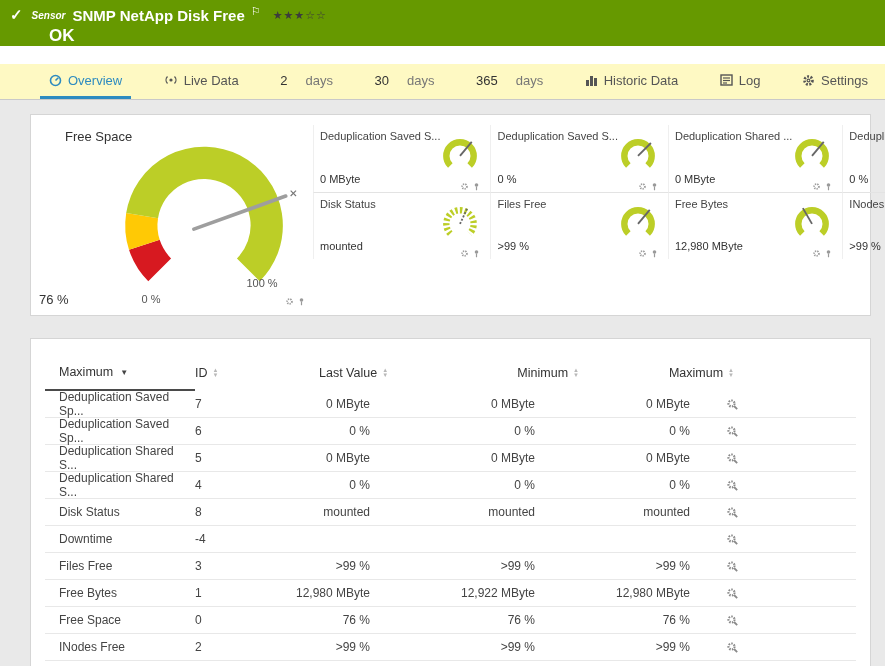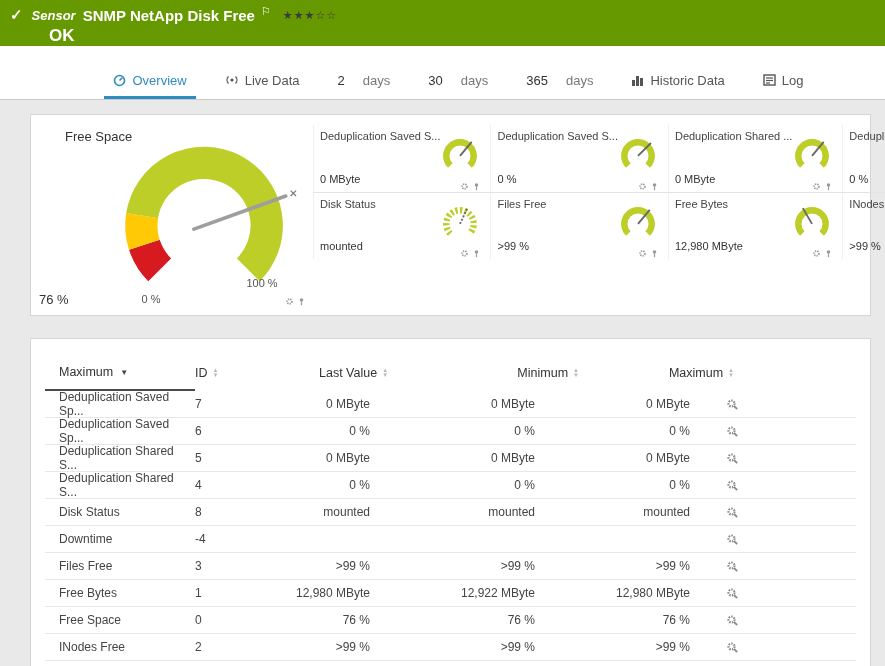--- a/index.html
+++ b/index.html
@@ -3,30 +3,30 @@
 <meta charset="utf-8">
 <style>
 * { box-sizing: border-box; margin: 0; padding: 0; }
 html, body { width: 885px; height: 666px; overflow: hidden; }
 body { font-family: "Liberation Sans", sans-serif; background: #E9E9E9; }
 
 
 .hdr { height: 46px; background: #669900; color: #fff; padding: 6px 10px 0 10px; }
 .hdr-row { display: flex; align-items: center; }
 .hdr-check { font-size: 15px; font-weight: bold; margin-right: 9px; }
-.hdr-kind { font-style: italic; font-weight: bold; font-size: 13px; margin-right: 7px; }
+.hdr-kind { font-style: italic; font-weight: bold; font-size: 10px; margin-right: 7px; }
 .hdr-title { font-weight: bold; font-size: 15px; }
 .hdr-flag { font-size: 11px; margin-left: 6px; position: relative; top: -4px; }
 .hdr-stars { font-size: 11px; color: #3c3c3c; margin-left: 12px; letter-spacing: 1px; cursor: pointer; }
 .hdr-status { font-size: 17px; font-weight: bold; margin: 2px 0 0 39px; }
 .gap { height: 18px; background: #fff; }
 
 
-.tabs { height: 36px; background: #ffffff; border-bottom: 1px solid #C9C9C9;
-        display: flex; justify-content: center; align-items: stretch; padding: 0 8px 0 40px; gap: 20px; }
+.tabs { height: 36px; background: #fef9c3; border-bottom: 1px solid #C9C9C9;
+        display: flex; justify-content: space-between; align-items: stretch; padding: 0 8px 0 40px; gap: 20px; }
 .tab { display: flex; align-items: center; gap: 6px; padding: 0 9px; font-size: 13px;
        color: #555; cursor: pointer; border-bottom: 3px solid transparent; }
 .tab.active { color: #2E8BC0; border-bottom-color: #2E8BC0; }
 .tab .num { color: #333; }
 .tab .word { color: #777; margin-left: 12px; }
 .tab svg { display: block; }
 
 
 .content { padding: 14px 14px 0 30px; }
 .panel { background: #fff; border: 1px solid #D5D5D5; }
@@ -122,20 +122,27 @@
     <span>Historic Data</span>
   </div>
   <div class="tab">
     <svg width="13" height="12" viewBox="0 0 13 12">
         <rect x="1" y="1" width="11" height="10" fill="none" stroke="currentColor" stroke-width="1.4"></rect>
         <line x1="3" y1="4" x2="10" y2="4" stroke="currentColor" stroke-width="1.2"></line>
         <line x1="3" y1="6.5" x2="10" y2="6.5" stroke="currentColor" stroke-width="1.2"></line>
         <line x1="3" y1="9" x2="7" y2="9" stroke="currentColor" stroke-width="1.2"></line>
       </svg>
     <span>Log</span>
+  </div>
+  <div class="tab">
+    <svg width="13" height="13" viewBox="0 0 13 13">
+        <circle cx="6.5" cy="6.5" r="4" fill="none" stroke="currentColor" stroke-width="2.6" stroke-dasharray="1.9 1.5"></circle>
+        <circle cx="6.5" cy="6.5" r="1.4" fill="none" stroke="currentColor" stroke-width="1.2"></circle>
+      </svg>
+    <span>Settings</span>
   </div>
 </div>
 
 <div class="content">
 
   <div class="panel gauge-panel">
     <div class="mg-area">
       <div class="fs-label">Free Space</div>
       <svg class="main-gauge" viewBox="0 0 230 200">
           <path d="M65.5 154.5 A70 70 0 0 1 48.4 126.6" fill="none" stroke="#D71920" stroke-width="36"></path>

